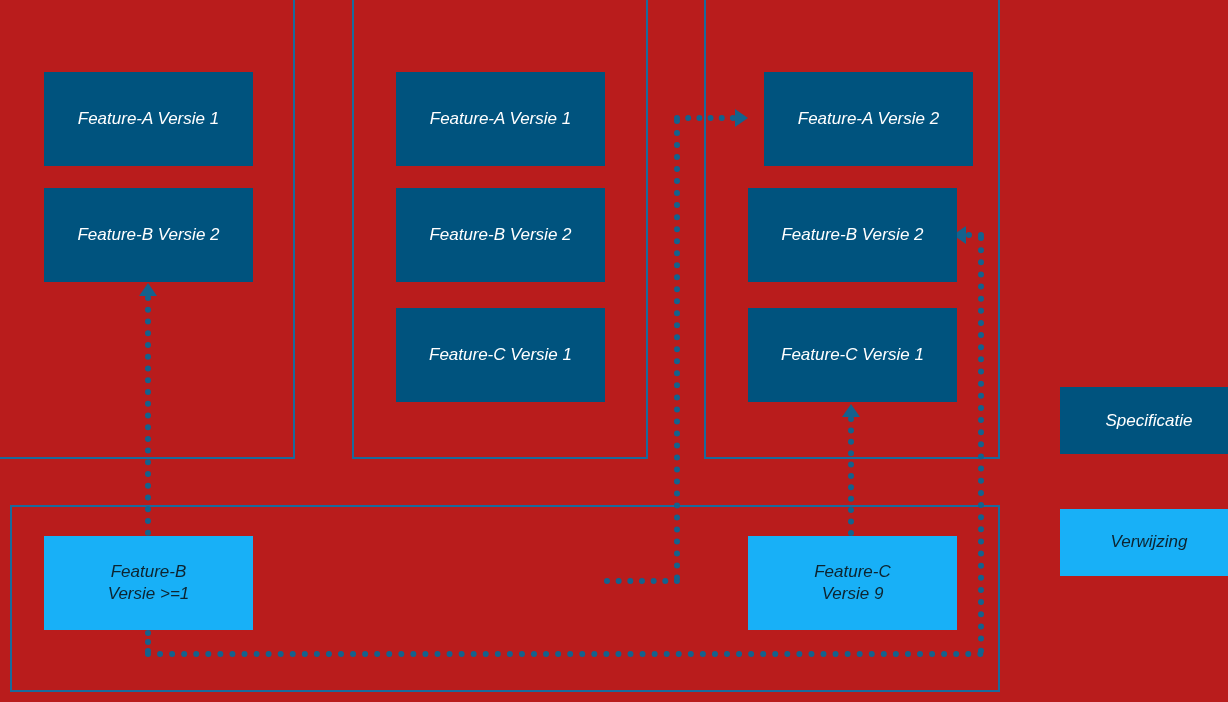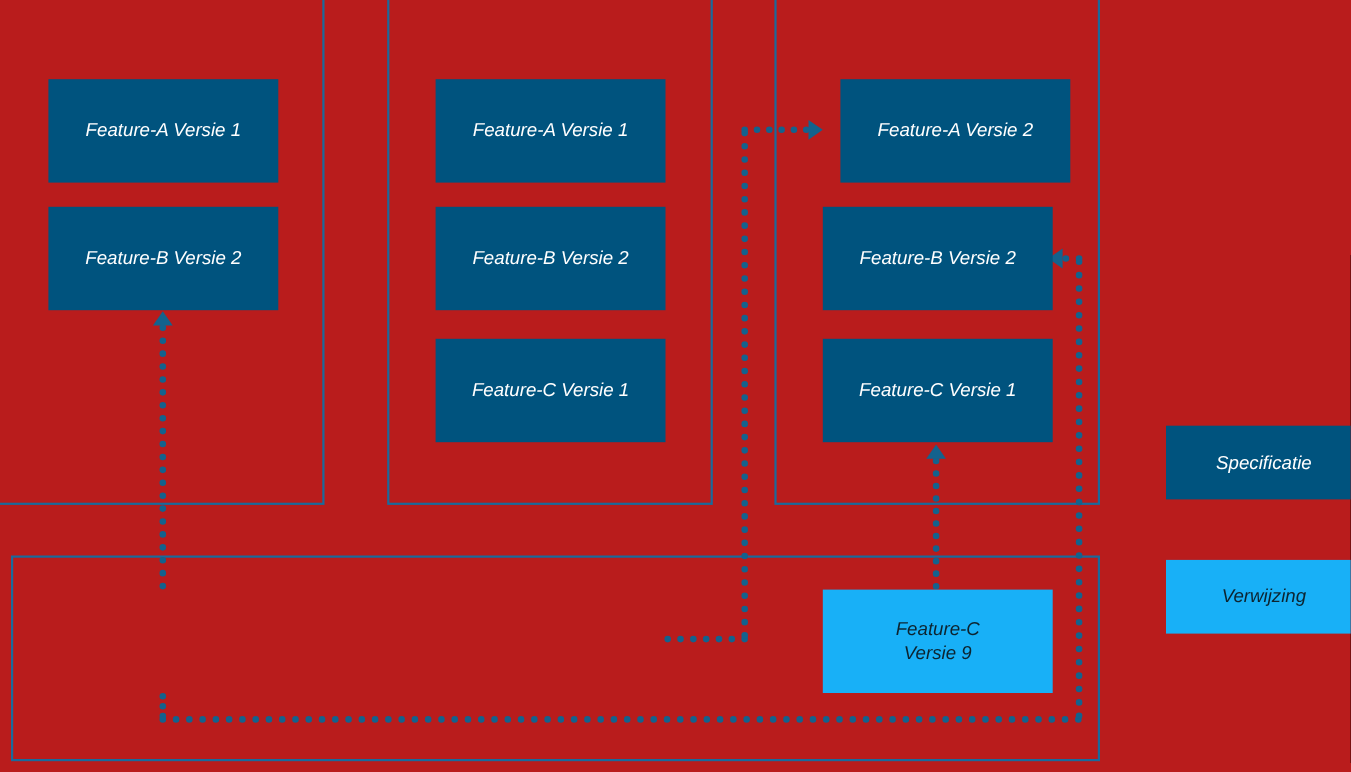--- a/index.html
+++ b/index.html
@@ -108,19 +108,21 @@
   <div class="spec-box" style="left:44px;top:188px;width:209px;height:94px;">Feature-B Versie 2</div>
 
   <div class="spec-box" style="left:396px;top:72px;width:209px;height:94px;">Feature-A Versie 1</div>
   <div class="spec-box" style="left:396px;top:188px;width:209px;height:94px;">Feature-B Versie 2</div>
   <div class="spec-box" style="left:396px;top:308px;width:209px;height:94px;">Feature-C Versie 1</div>
 
   <div class="spec-box" style="left:764px;top:72px;width:209px;height:94px;">Feature-A Versie 2</div>
   <div class="spec-box" style="left:748px;top:188px;width:209px;height:94px;">Feature-B Versie 2</div>
   <div class="spec-box" style="left:748px;top:308px;width:209px;height:94px;">Feature-C Versie 1</div>
 
+  <div class="ref-box" style="left:44px;top:536px;width:209px;height:94px;">Feature-B
+Versie &gt;=1</div>
   <div class="ref-box" style="left:748px;top:536px;width:209px;height:94px;">Feature-C
 Versie 9</div>
 
   <div class="spec-box" style="left:1060px;top:387px;width:178px;height:67px;">Specificatie</div>
   <div class="ref-box" style="left:1060px;top:509px;width:178px;height:67px;">Verwijzing</div>
 
 </div>
 
 </body></html>

